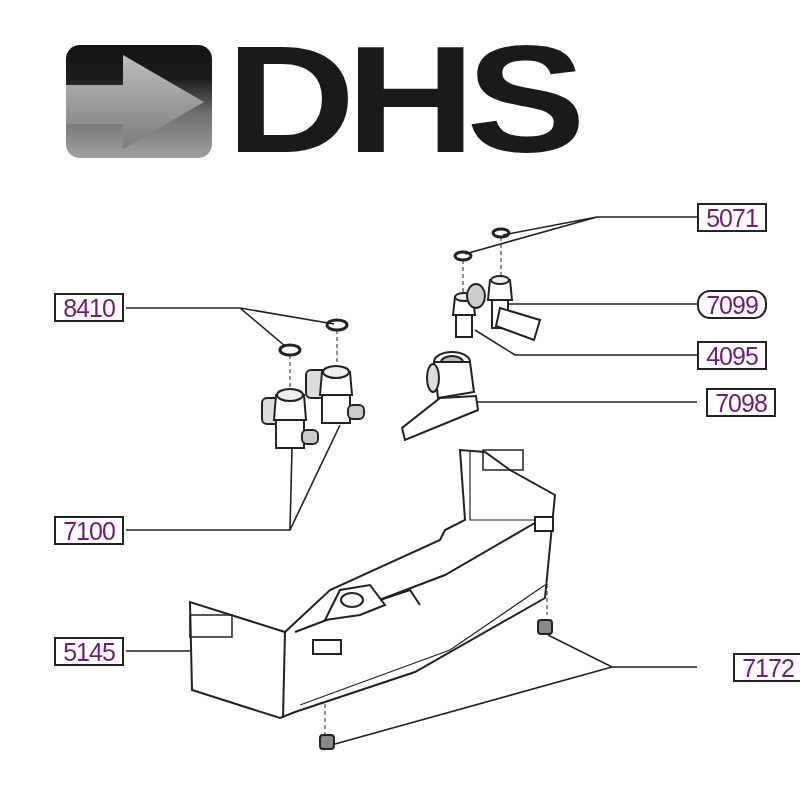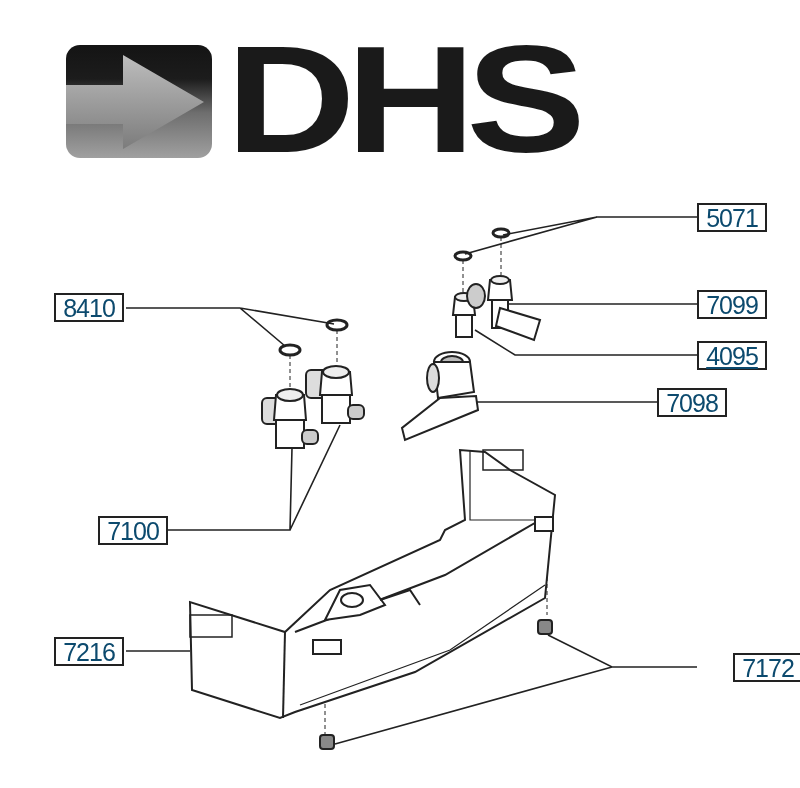--- a/index.html
+++ b/index.html
@@ -3,21 +3,21 @@
 <meta charset="utf-8">
 <style>
   html, body { margin: 0; padding: 0; background: #ffffff; }
   body { width: 800px; height: 788px; position: relative; overflow: hidden; font-family: "Liberation Sans", sans-serif; }
   .logo { position: absolute; left: 66px; top: 45px; width: 525px; height: 115px; text-decoration: underline; }
   .logo-badge { position: absolute; left: 0; top: 0; width: 146px; height: 113px; border-radius: 14px;
     background: linear-gradient(180deg, #141414 0%, #1c1c1c 30%, #6e6e6e 60%, #a0a0a0 100%); overflow: hidden; }
   .logo-text { position: absolute; left: 160px; top: -22px; font-family: "Liberation Sans", sans-serif; font-weight: 700;
     font-size: 152px; letter-spacing: -8px; color: #1a1a1a; line-height: 1; transform: scaleX(1.18); transform-origin: left top; }
   .label { position: absolute; width: 70px; height: 29px; border: 2px solid #222; background: #fff; box-sizing: border-box;
-    font-family: "Liberation Sans", sans-serif; font-size: 25px; color: #0c4a6e; text-align: center; line-height: 26px; letter-spacing: -1px; }
+    font-family: "Liberation Sans", sans-serif; font-size: 25px; color: #701a75; text-align: center; line-height: 26px; letter-spacing: -1px; }
   svg.drawing { position: absolute; left: 0; top: 0; }
 </style>
 </head>
 <body>
 
 <div class="logo">
   <div class="logo-badge">
     <svg width="146" height="113" viewBox="0 0 146 113">
       <defs>
         <linearGradient id="arr" x1="0" y1="0" x2="0" y2="1">
@@ -113,19 +113,19 @@
     <rect x="483" y="450" width="40" height="20" fill="none" stroke-width="1.5"></rect>
   </g>
 
   <g stroke="#222" stroke-width="2" fill="#888">
     <rect x="538" y="620" width="14" height="14" rx="3"></rect>
     <rect x="320" y="735" width="14" height="14" rx="3"></rect>
   </g>
 </svg>
 
 <div class="label" style="left:54px; top:293px;">8410</div>
-<div class="label" style="left:54px; top:516px;margin-left:44px;">7100</div>
-<div class="label" style="left:54px; top:637px;">7216</div>
+<div class="label" style="left:54px; top:516px;">7100</div>
+<div class="label" style="left:54px; top:637px;">5145</div>
 <div class="label" style="left:697px; top:203px;">5071</div>
-<div class="label" style="left:697px; top:290px;">7099</div>
-<div class="label" style="left:697px; top:341px;text-decoration:underline;">4095</div>
-<div class="label" style="left:657px; top:388px;">7098</div>
+<div class="label" style="left:697px; top:290px;border-radius:13px;">7099</div>
+<div class="label" style="left:697px; top:341px;">4095</div>
+<div class="label" style="left:706px; top:388px;">7098</div>
 <div class="label" style="left:697px; top:653px;margin-left:36px;">7172</div>
 
 </body></html>

